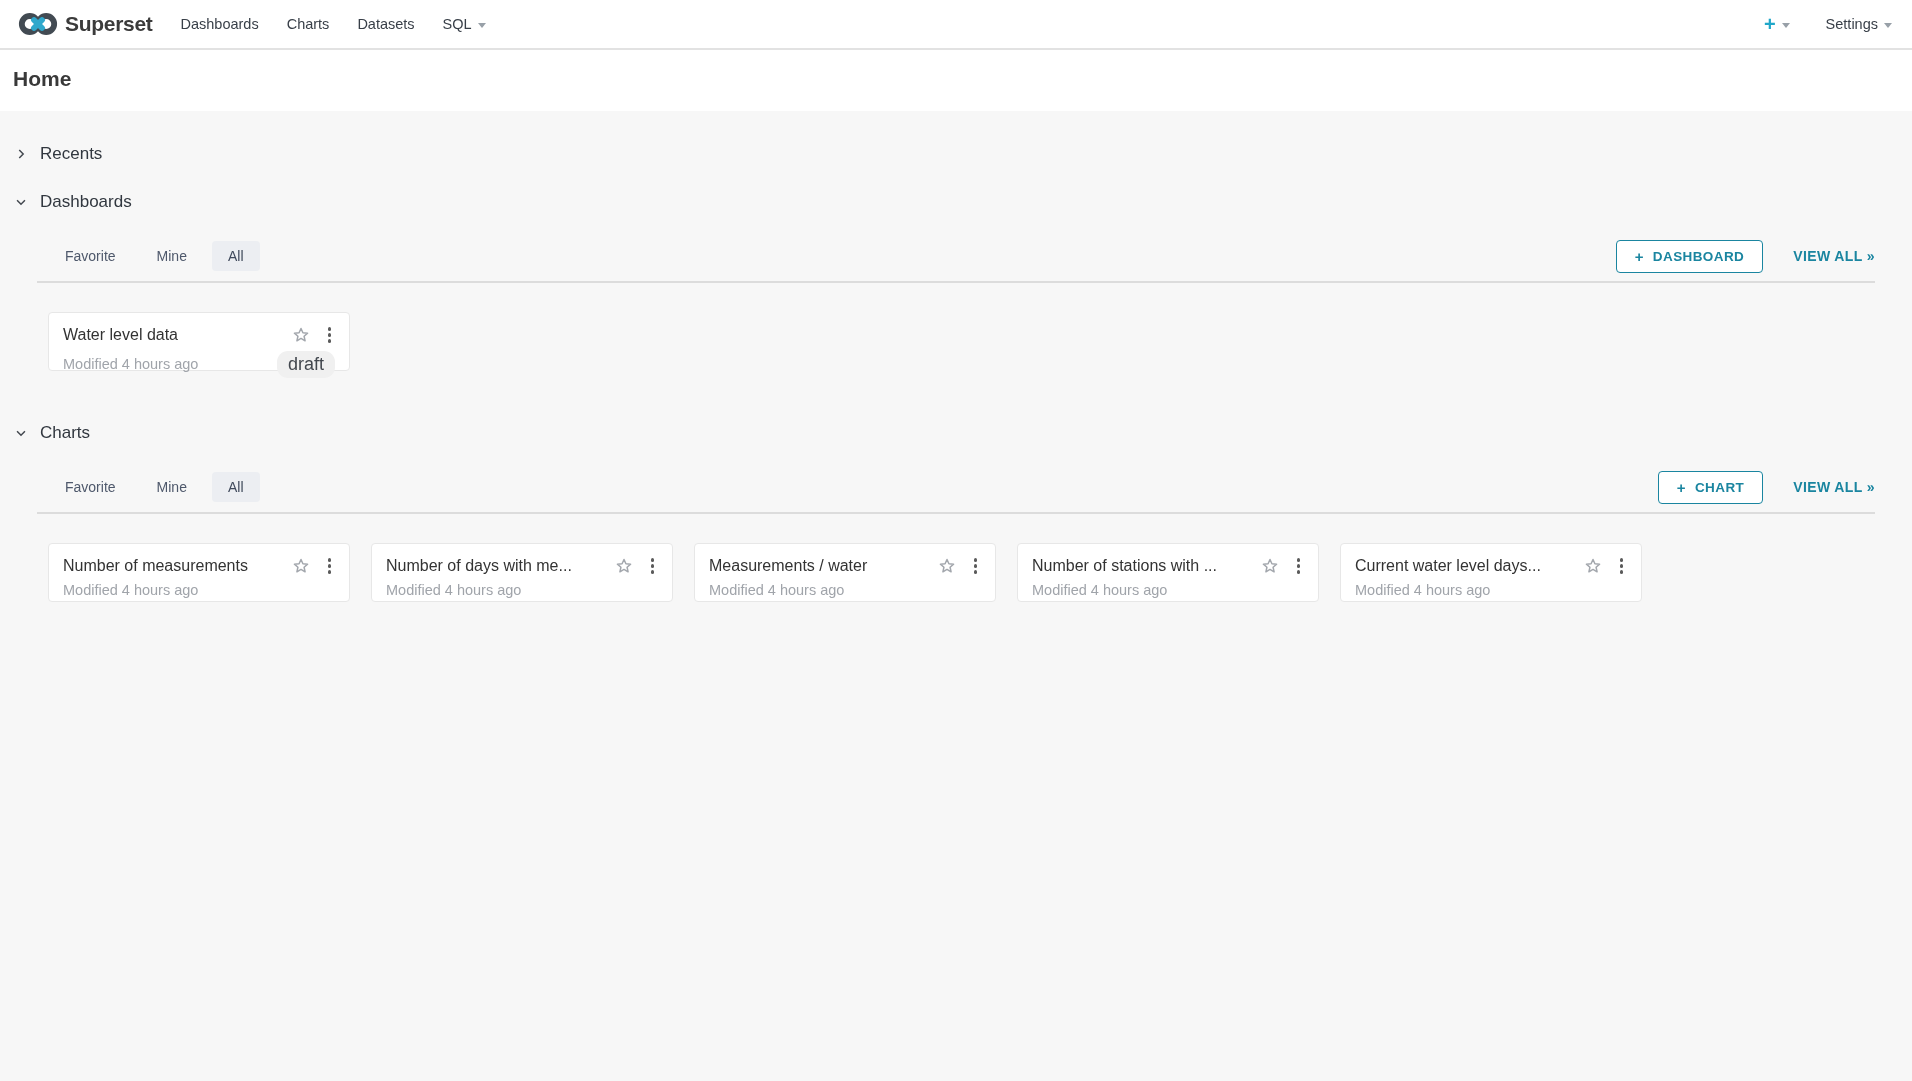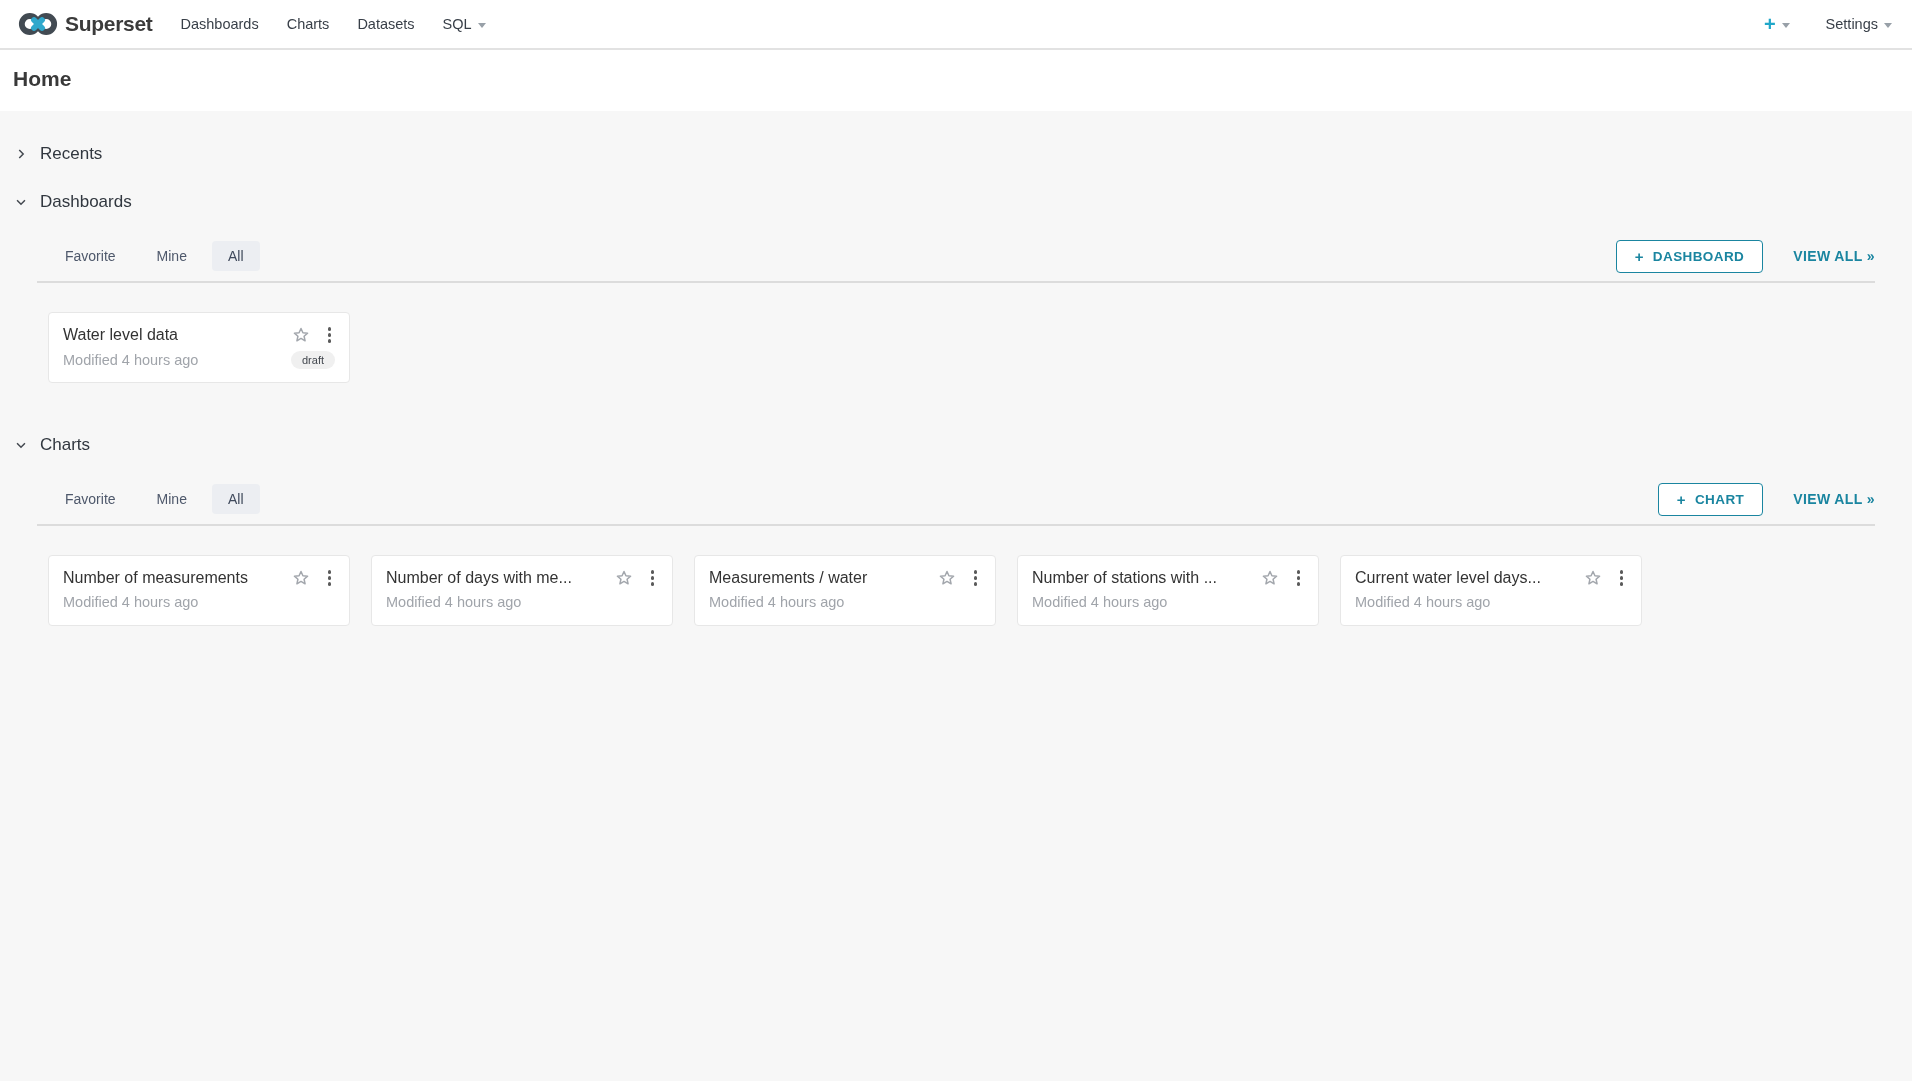--- a/index.html
+++ b/index.html
@@ -63,37 +63,37 @@
   }
   .outline-btn .btn-plus { font-size:15px; font-weight:bold; line-height:1; }
   .view-all {
     color:#1a85a0; font-weight:bold; font-size:14px; letter-spacing:0.4px;
     cursor:pointer; text-decoration:none; white-space:nowrap;
   }
 
   
   .cards-row { display:flex; gap:21px; padding:29px 11px 33px; }
   .card {
-    width:302px; height:71px; background:#fff;
+    width:302px; height:59px; background:#fff;
     border:1px solid #e7e7e7; border-radius:4px;
     padding:11px 14px 12px; cursor:pointer;
   }
   .card-top { display:flex; align-items:center; }
   .card-title {
     flex:1; font-size:16px; font-weight:500; color:#333;
     white-space:nowrap; overflow:hidden;
   }
   .star-btn { display:flex; align-items:center; padding:0 2px; cursor:pointer; }
   .kebab { margin-left:11px; display:flex; flex-direction:column; gap:2.5px; padding:3px 4px; cursor:pointer; }
   .kebab i { width:3.5px; height:3.5px; border-radius:50%; background:#5a5a5a; }
   .card-bottom { display:flex; align-items:center; margin-top:5px; }
   .card-modified { flex:1; font-size:14.5px; color:#a0a4aa; }
   .badge {
     background:#f0f0f0; border-radius:11px; padding:3px 11px;
-    font-size:11px; color:#42474e;
+    font-size:18px; color:#42474e;
   }
 </style>
 </head>
 <body>
 
 <nav class="navbar">
   <div class="brand">
     <span style="display:flex;">
       <svg width="40" height="28" viewBox="0 0 44 30">
         <circle cx="13" cy="15" r="8.8" fill="none" stroke="#424a52" stroke-width="6.4"></circle>

